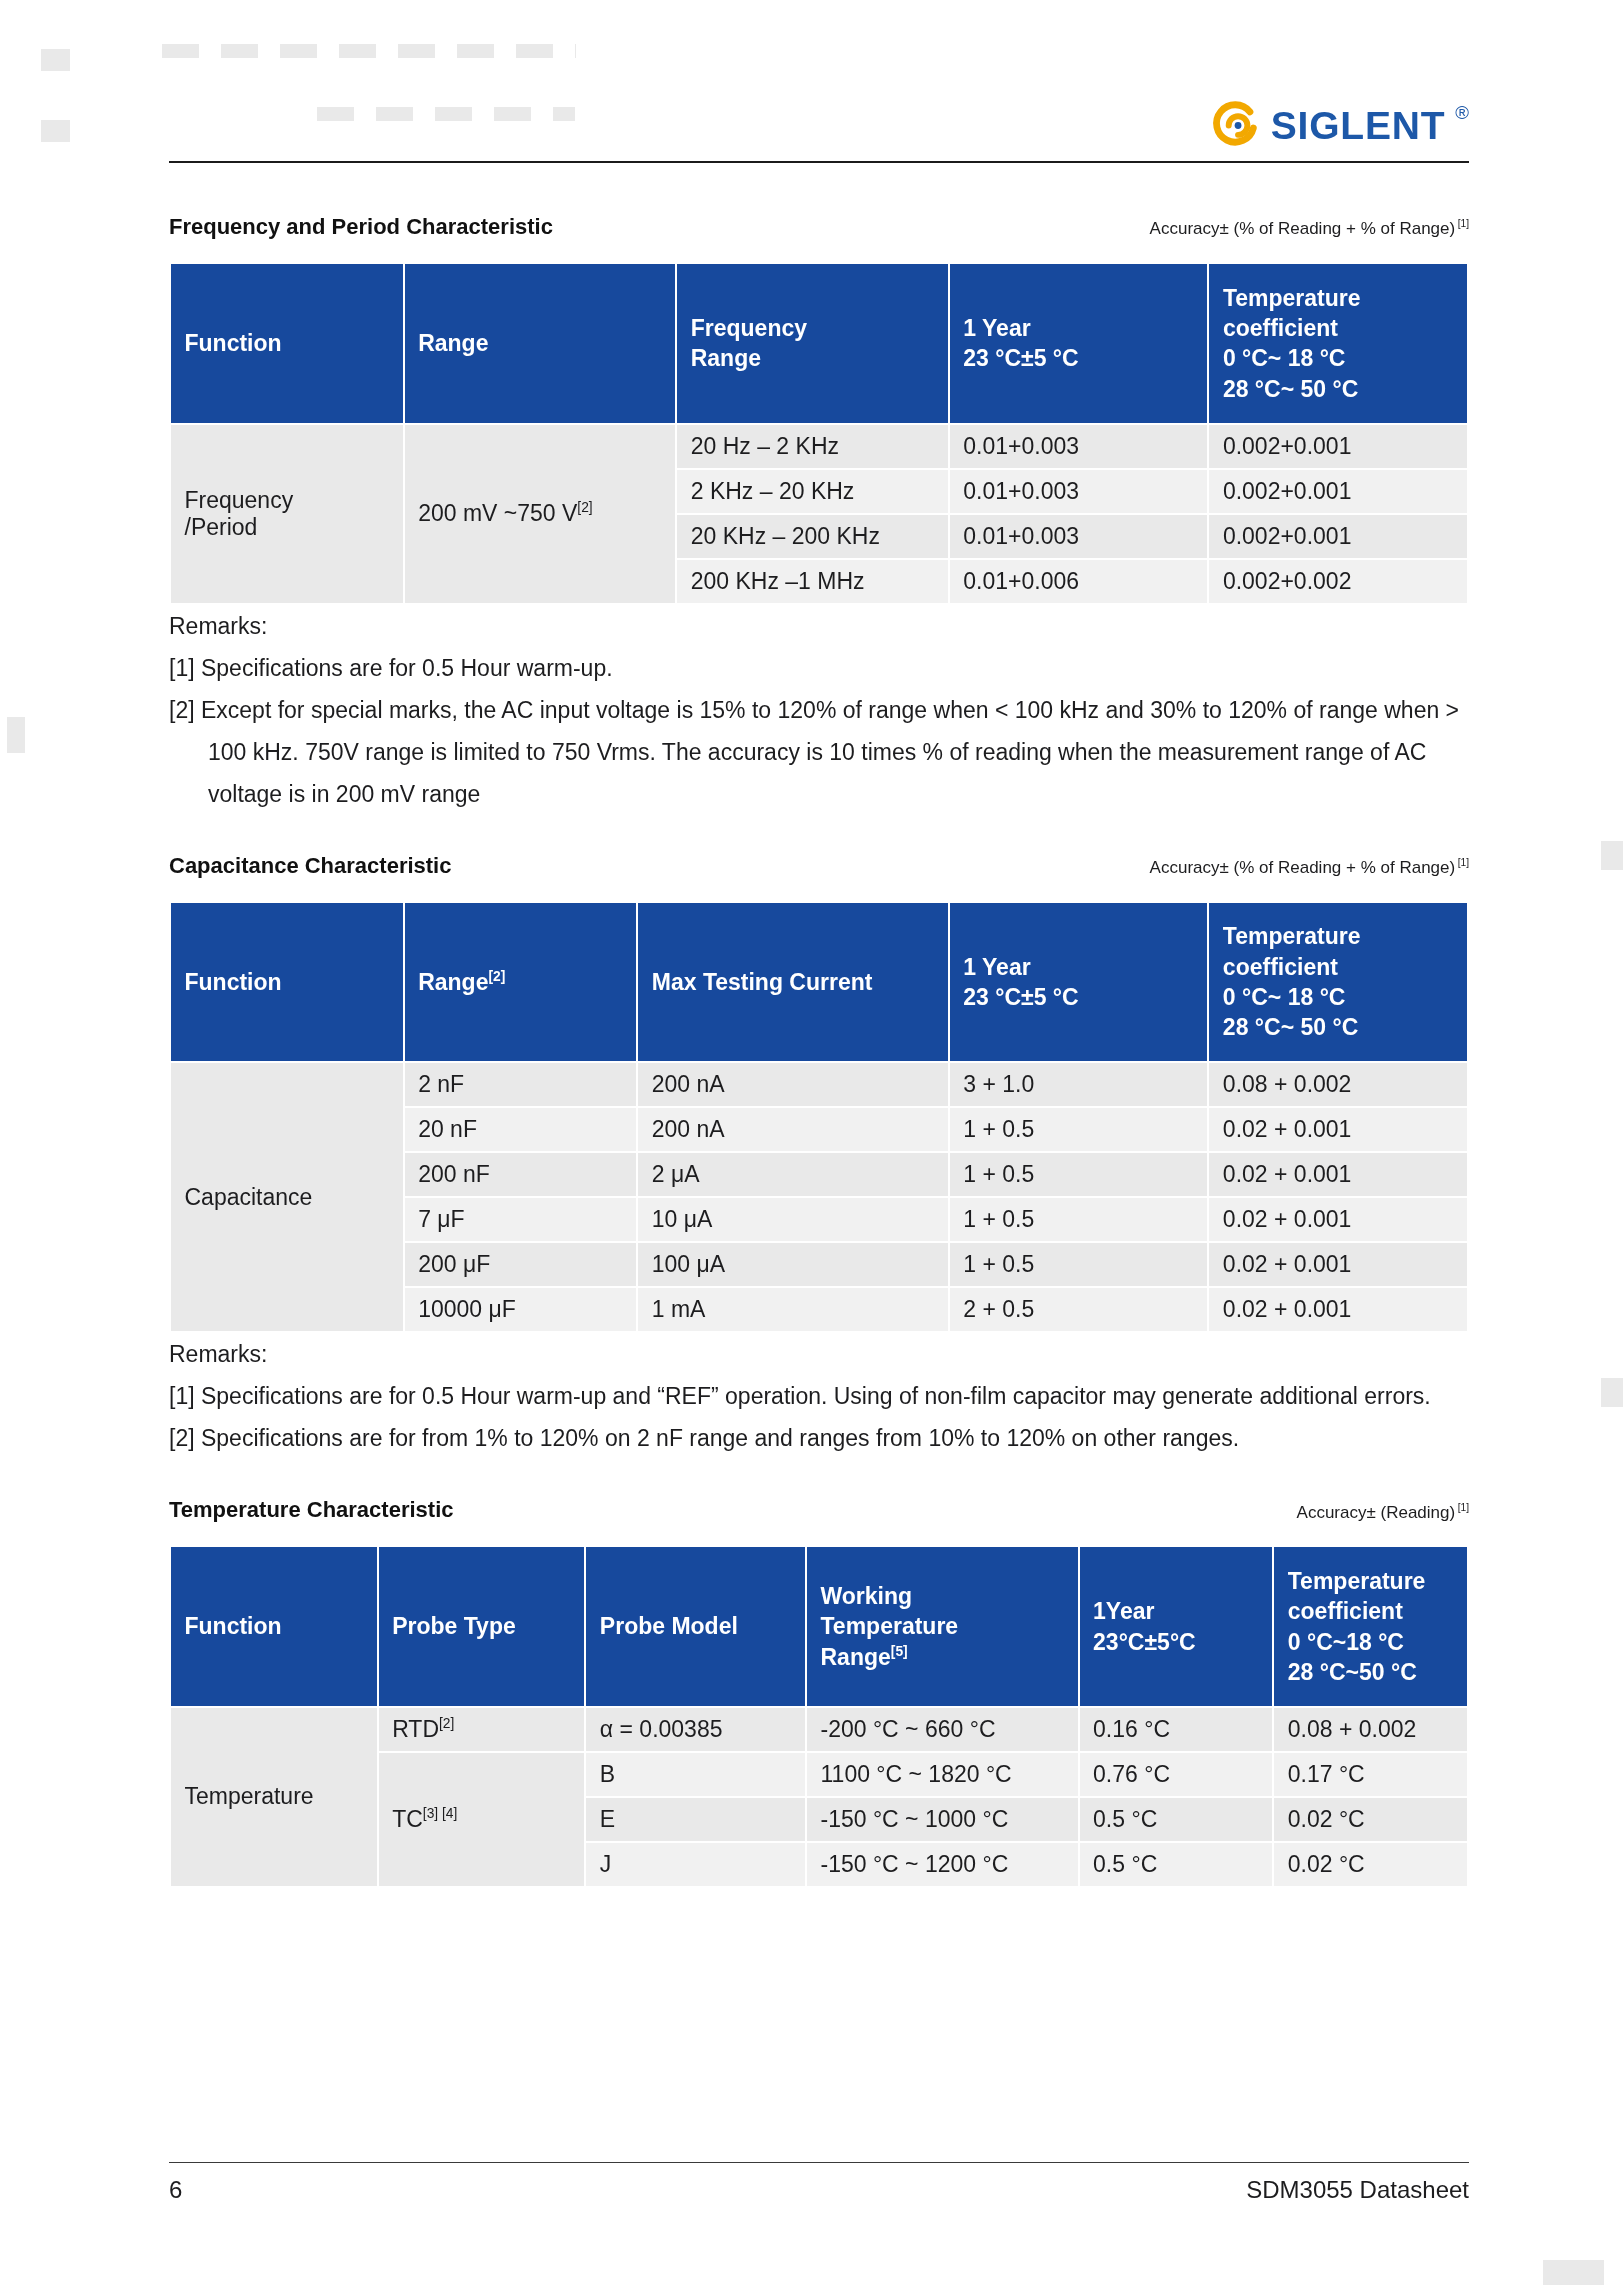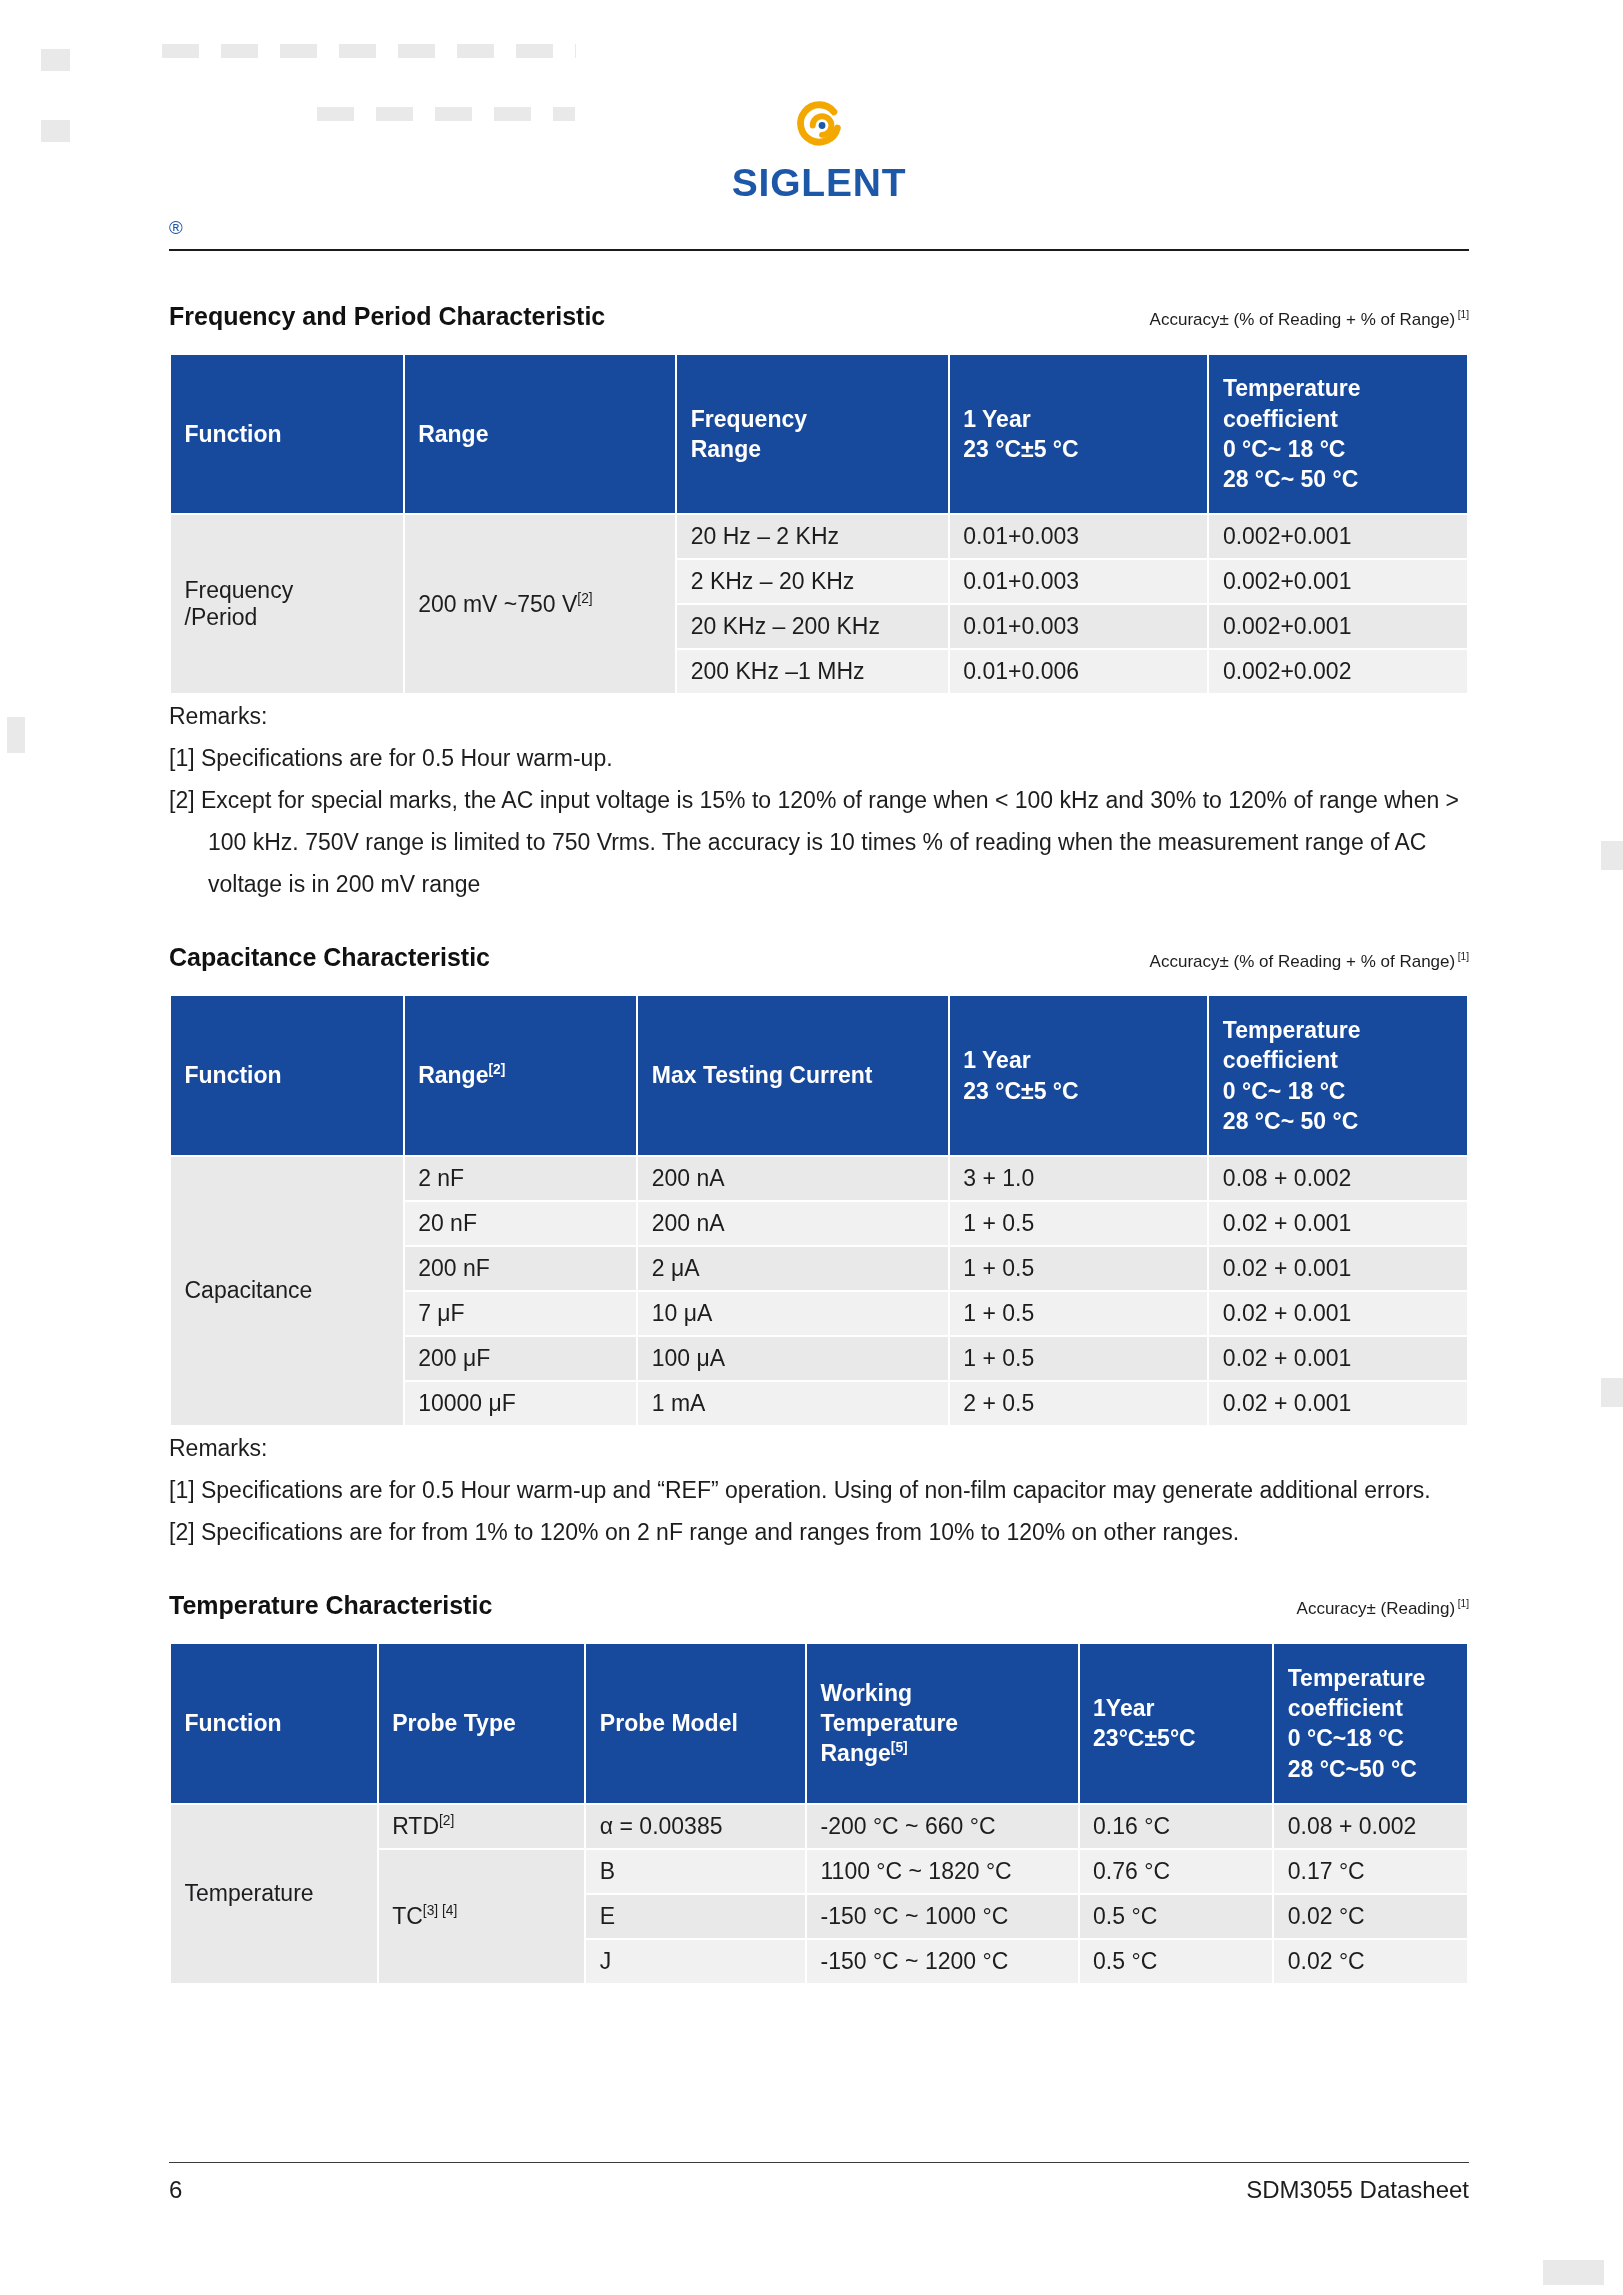--- a/index.html
+++ b/index.html
@@ -6,30 +6,30 @@
   html, body { margin: 0; padding: 0; }
   body {
     width: 1623px; height: 2295px; position: relative; overflow: hidden;
     background: #ffffff; color: #1d1d1f;
     font-family: "Liberation Sans", "DejaVu Sans", sans-serif;
     font-size: 23px;
   }
   .content { position: relative; z-index: 1; padding: 0 154px 0 169px; }
 
   
-  .brand { display: flex; justify-content: flex-end; align-items: center; gap: 10px; padding-top: 100px; flex-direction: column; }
+  .brand { display: flex; justify-content: flex-end; align-items: center; gap: 10px; padding-top: 100px; }
   .brand svg { width: 51px; height: 51px; }
   .brand-name { font-size: 39px; font-weight: bold; color: var(--logo-blue, #1d58a8); letter-spacing: 0.8px; }
   .brand-reg { font-size: 18.6px; color: var(--logo-blue, #1d58a8); align-self: flex-start; margin-top: 1.7px; }
   .header-rule { border: none; border-top: 2.5px solid #1b1b1b; margin: 10px 0 0 0; }
 
   
   .section-head { display: flex; justify-content: space-between; align-items: baseline; margin-top: 51px; }
   .section-head.later { margin-top: 38px; }
-  .section-title { margin: 0; font-size: 25px; font-weight: bold; color: #111; }
+  .section-title { margin: 0; font-size: 22px; font-weight: bold; color: #111; }
   .accuracy { font-size: 17px; }
   .accuracy sup { margin-left: 2.5px; }
   sup { font-size: 0.6em; }
 
   
   table { width: 100%; border-collapse: collapse; table-layout: fixed; margin-top: 22px; }
   th, td { border: 2.5px solid #ffffff; text-align: left; }
   thead th {
     background: var(--header-blue, #17499d); color: #ffffff; font-weight: bold;
     vertical-align: middle; line-height: 1.32; padding: 18.6px 13.5px; font-size: 23px;

